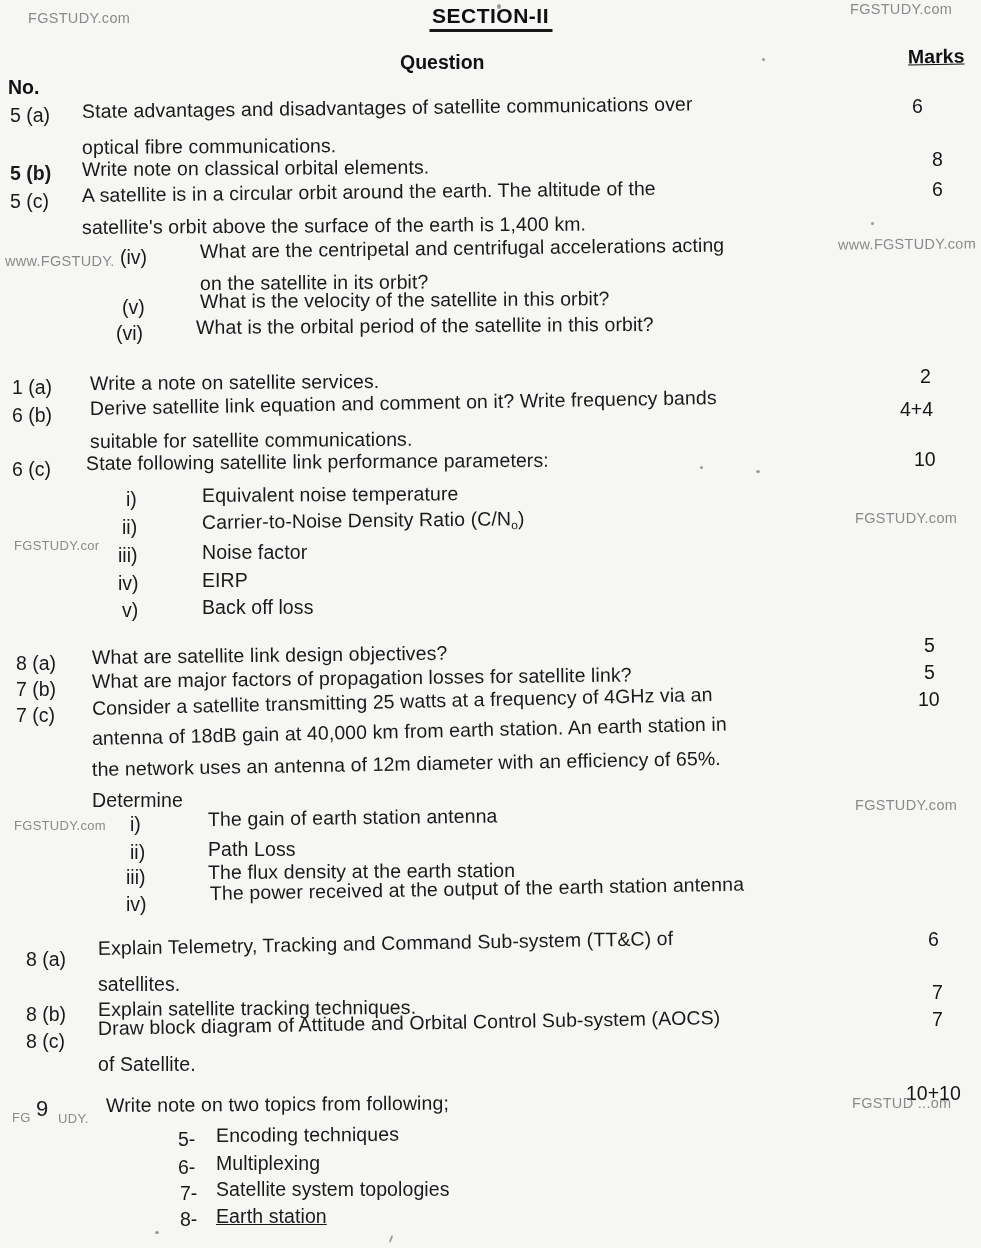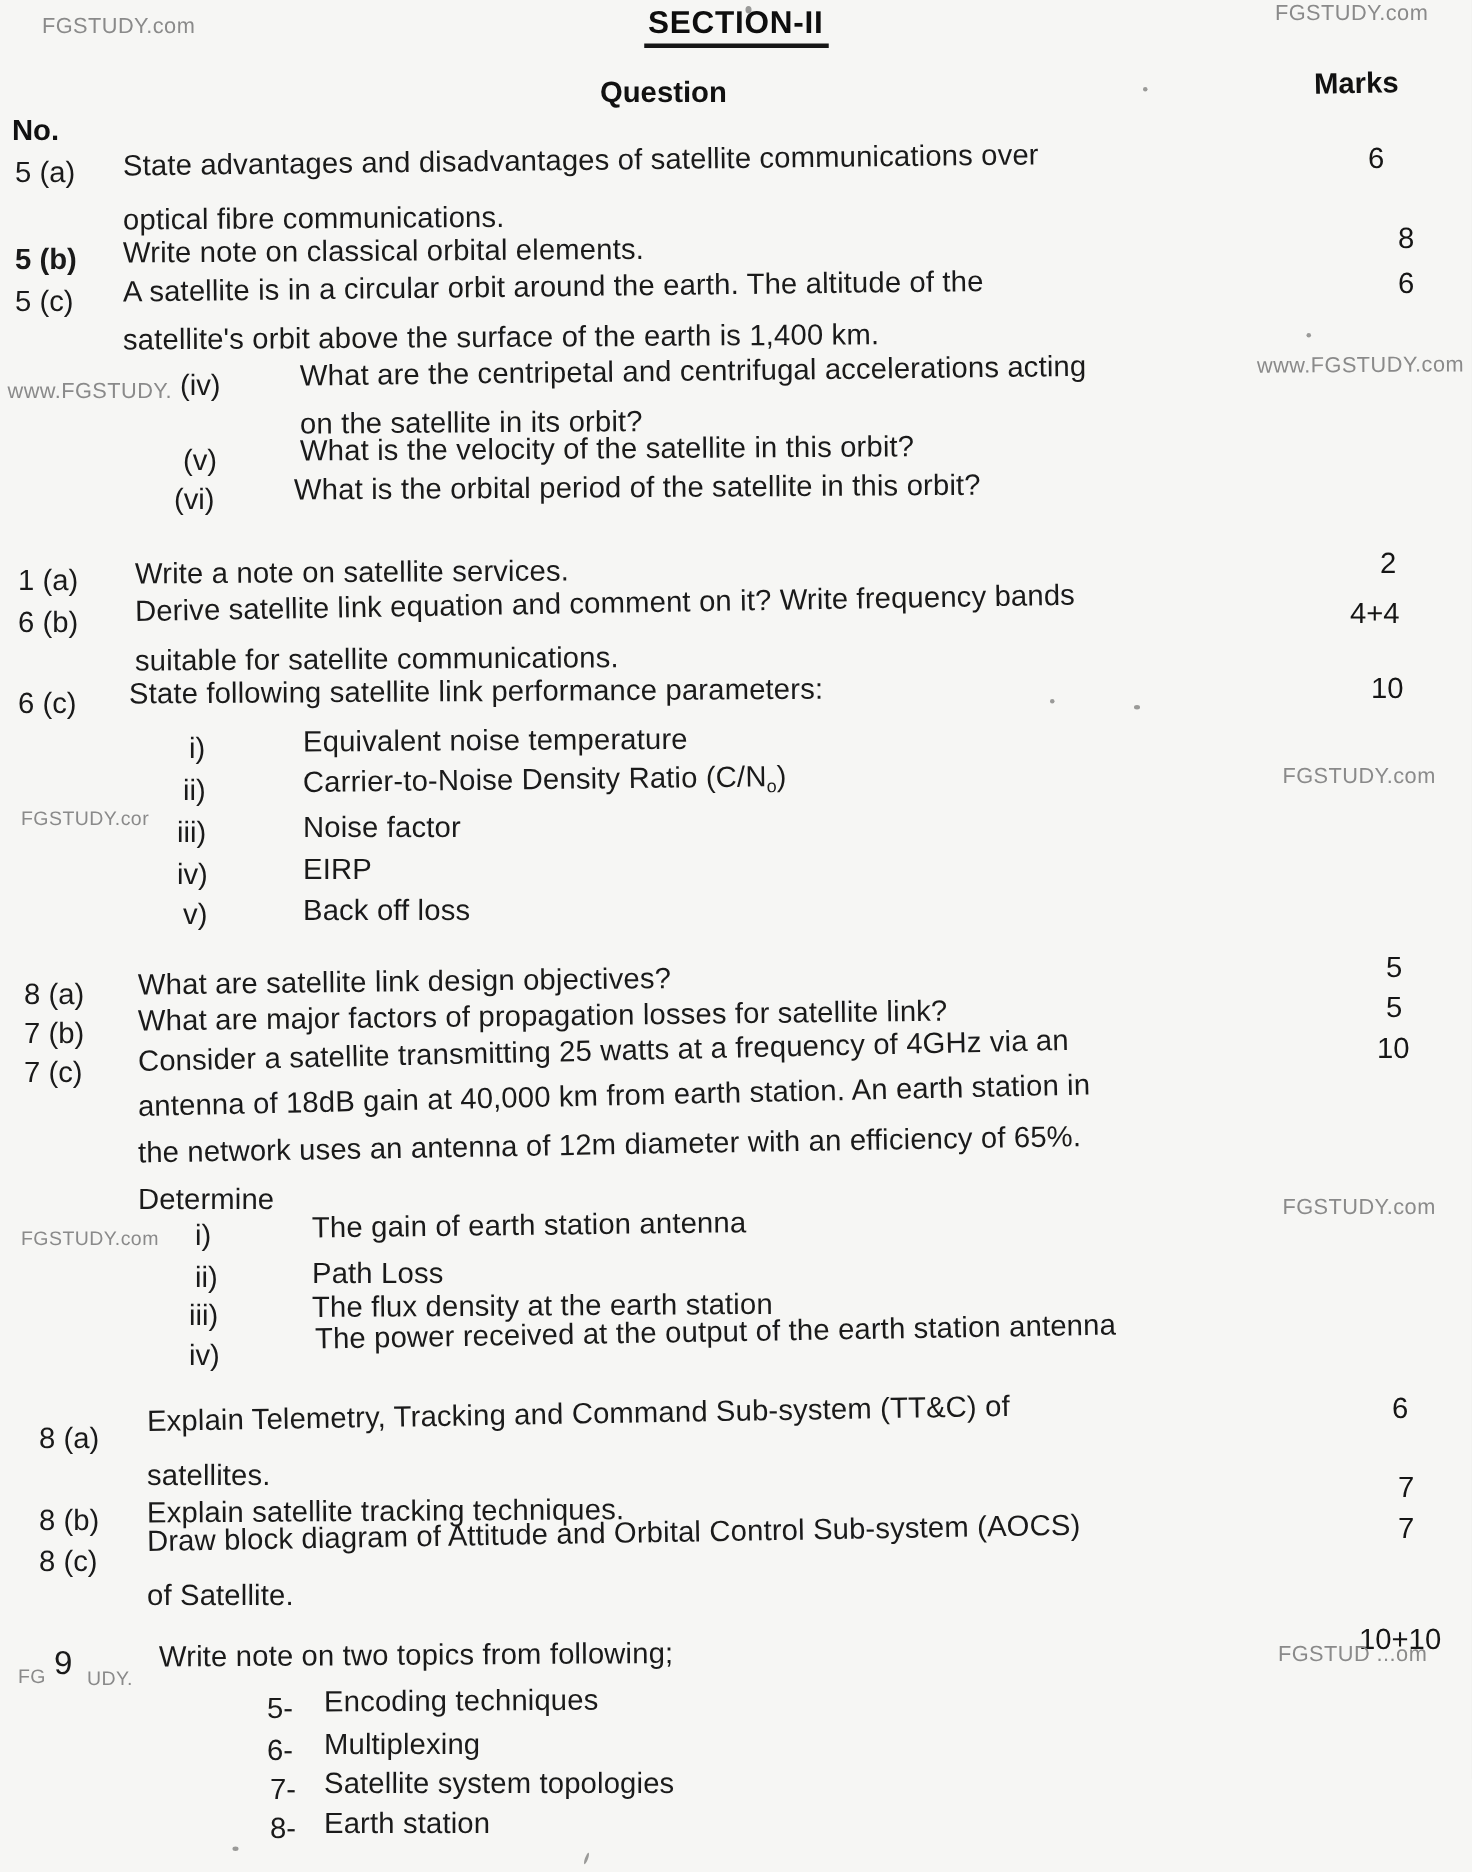--- a/index.html
+++ b/index.html
@@ -86,21 +86,21 @@
 <body>
 
 <div id="page">
 
   <span class="wm" style="left:28px;top:10px;">FGSTUDY.com</span>
   <div id="section-title">SECTION-II</div>
   <span class="wm" style="left:850px;top:1px;">FGSTUDY.com</span>
 
   <span class="hdr" style="left:8px;top:76px;">No.</span>
   <span class="hdr" style="left:400px;top:51px;">Question</span>
-  <span class="hdr r2" style="left:876px;top:45px;">Marks</span>
+  <span class="hdr r2" style="left:908px;top:45px;text-decoration:underline;">Marks</span>
 
   <span class="qno" style="left:10px;top:104px;">5 (a)</span>
   <span class="txt r1" style="left:82px;top:100px;">State advantages and disadvantages of satellite communications over</span>
   <span class="txt r0" style="left:82px;top:136px;">optical fibre communications.</span>
   <span class="marks" style="left:912px;top:95px;">6</span>
 
   <span class="qno" style="left:10px;top:162px;font-weight:bold;">5 (b)</span>
   <span class="txt r0" style="left:82px;top:158px;">Write note on classical orbital elements.</span>
   <span class="marks" style="left:932px;top:148px;">8</span>
 
@@ -207,21 +207,21 @@
   <span class="sublabel" style="left:178px;top:1128px;">5-</span>
   <span class="txt r0" style="left:216px;top:1124px;">Encoding techniques</span>
 
   <span class="sublabel" style="left:178px;top:1156px;">6-</span>
   <span class="txt" style="left:216px;top:1152px;">Multiplexing</span>
 
   <span class="sublabel" style="left:180px;top:1182px;">7-</span>
   <span class="txt" style="left:216px;top:1178px;">Satellite system topologies</span>
 
   <span class="sublabel" style="left:180px;top:1208px;">8-</span>
-  <span class="txt" style="left:216px;top:1205px;">Earth station</span>
+  <span class="txt" style="left:216px;top:1205px;text-decoration:underline;">Earth station</span>
 
   <div class="artifact" style="left:497px;top:4px;width:4px;height:5px;"></div>
   <div class="artifact" style="left:762px;top:58px;width:3px;height:3px;"></div>
   <div class="artifact" style="left:700px;top:466px;width:3px;height:3px;"></div>
   <div class="artifact" style="left:756px;top:470px;width:4px;height:3px;"></div>
   <div class="artifact" style="left:871px;top:222px;width:3px;height:3px;"></div>
   <div class="artifact" style="left:155px;top:1231px;width:4px;height:3px;"></div>
   <div class="artifact" style="left:390px;top:1235px;width:2px;height:8px;transform:rotate(20deg);"></div>
 
 </div>

